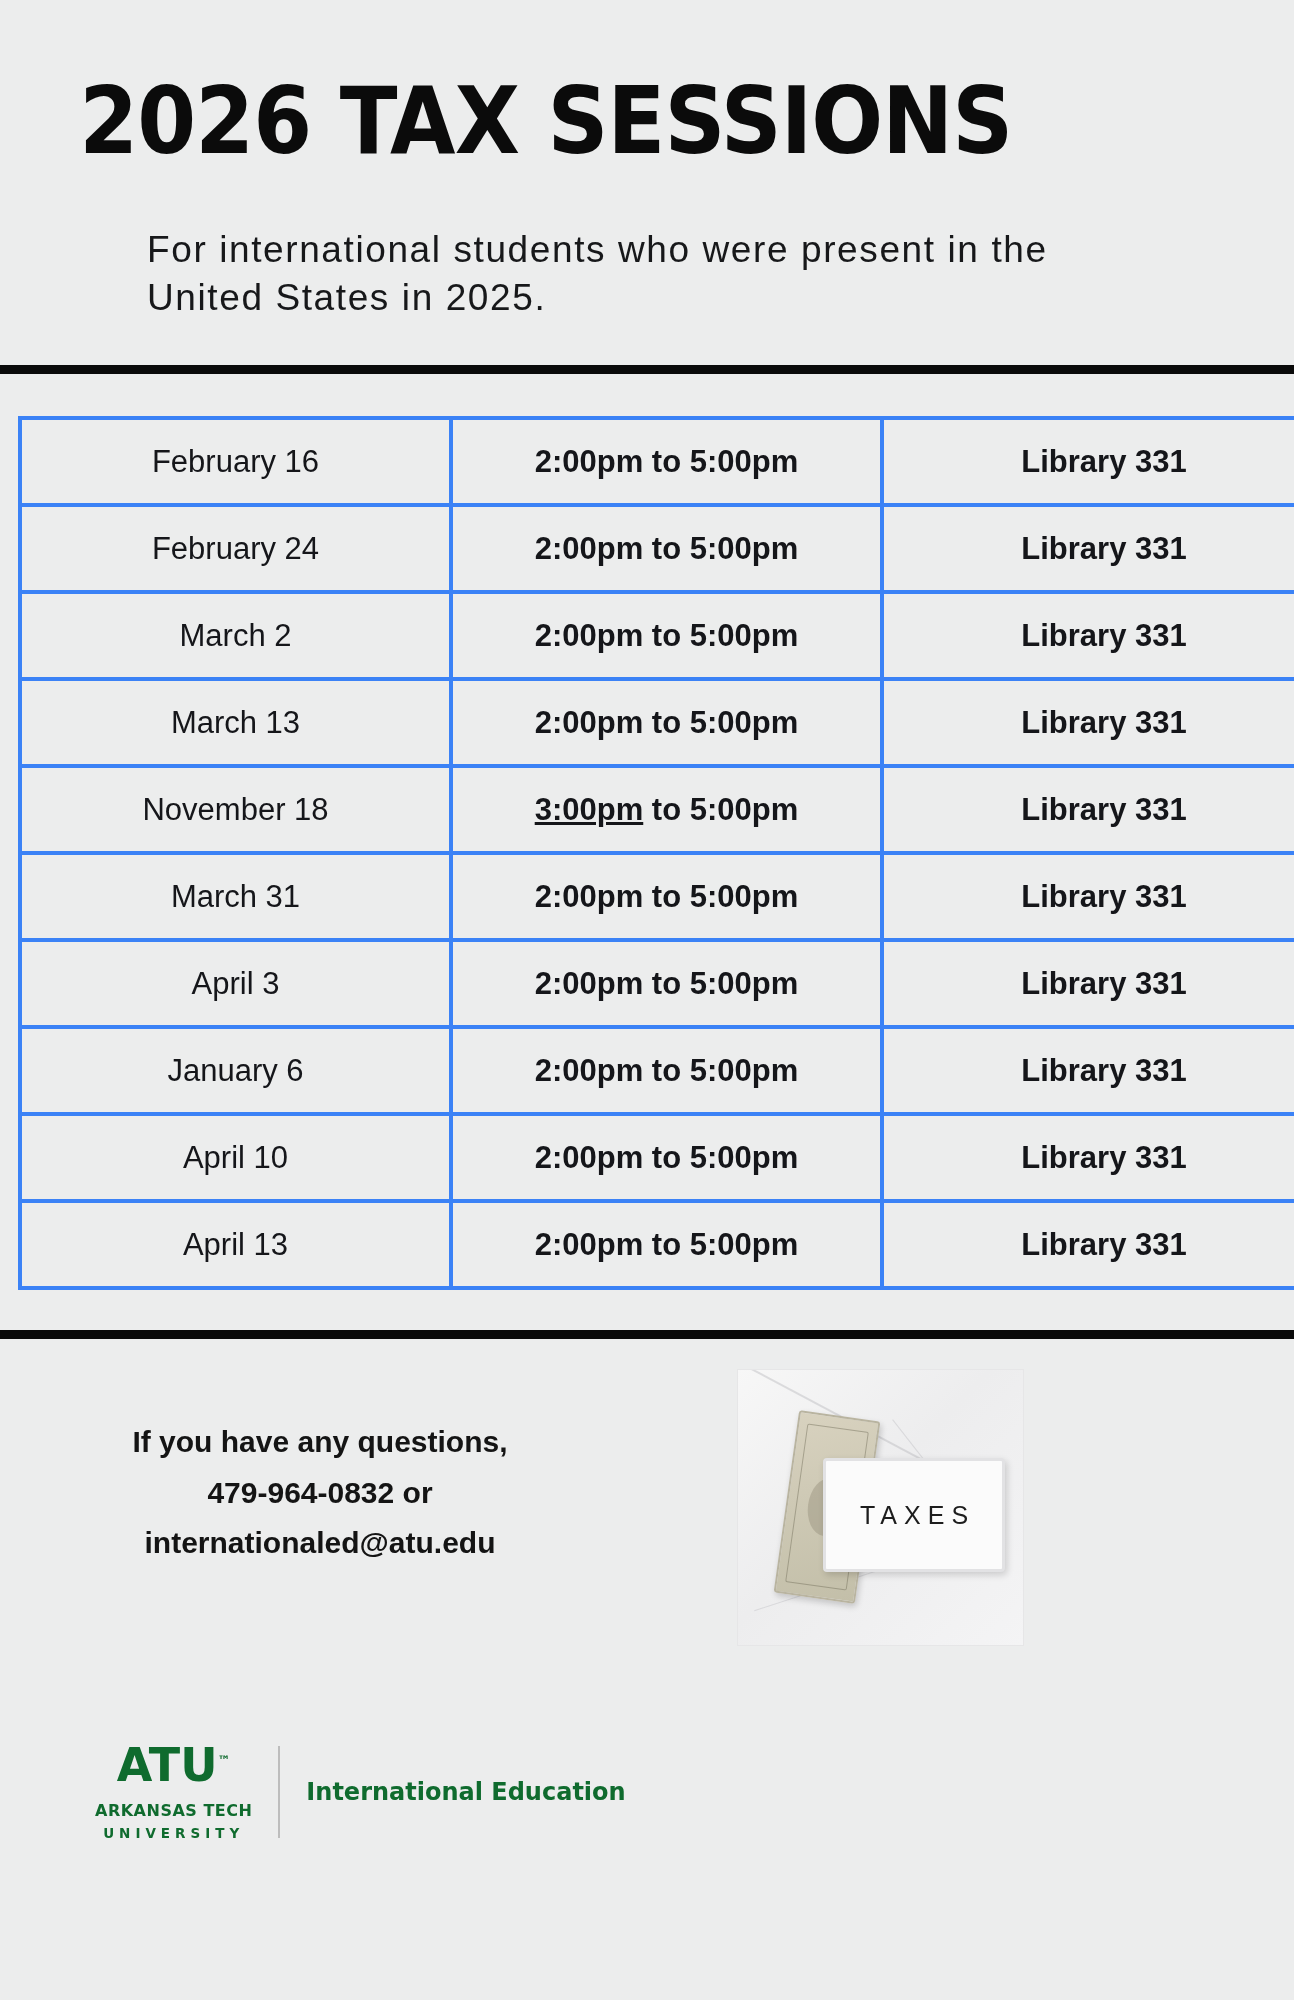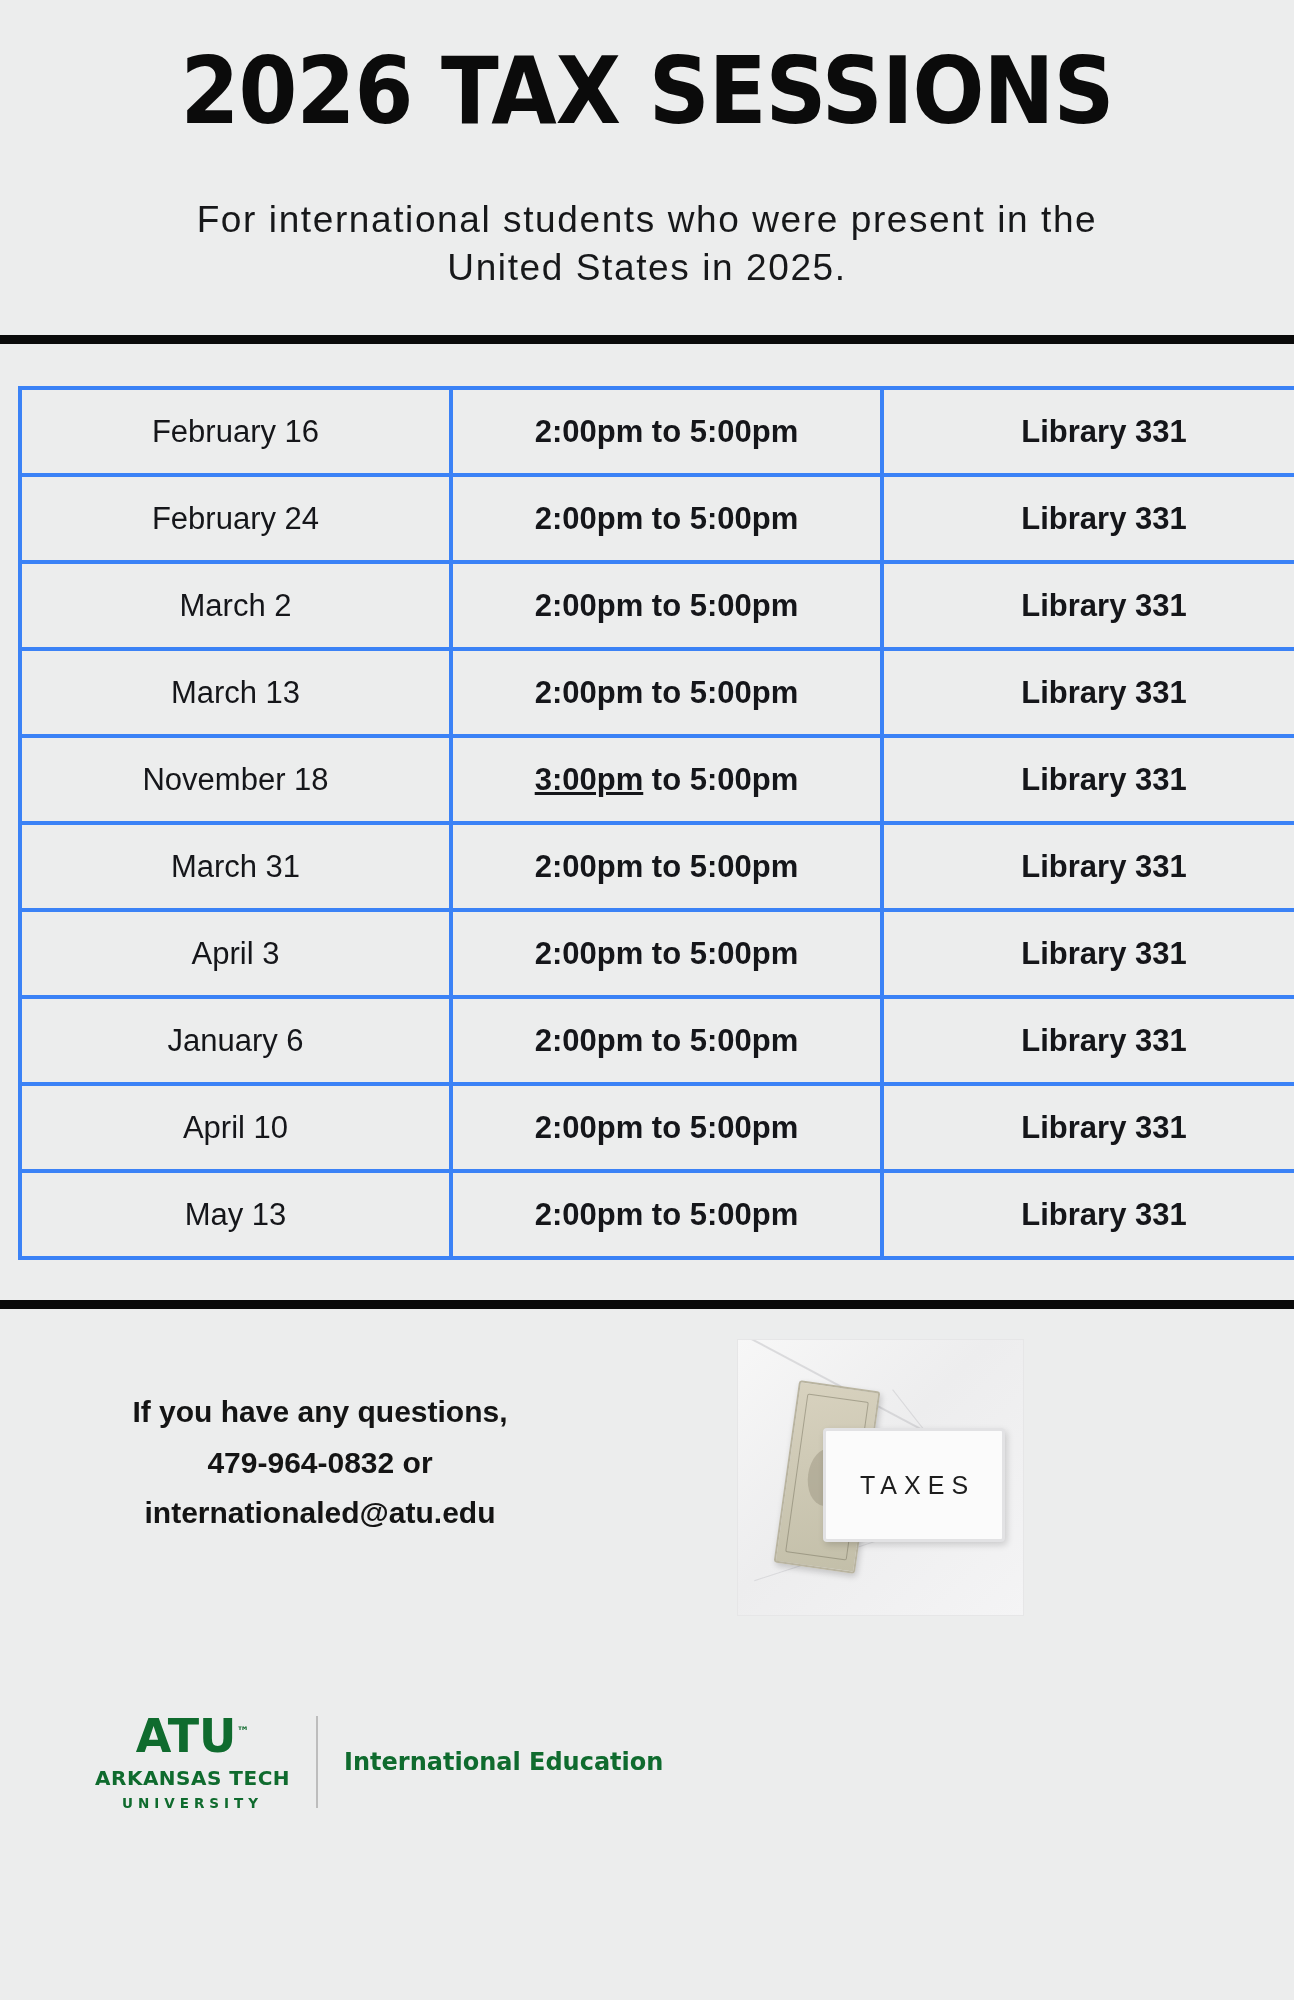--- a/index.html
+++ b/index.html
@@ -17,22 +17,22 @@
   .poster {
     position: relative;
     width: 1294px;
     height: 2000px;
     background: #eceded;
     box-sizing: border-box;
   }
 
   
   .header {
-    padding: 29px 30px 0 30px;
-    text-align: center;
+    padding: 59px 30px 0 30px;
+    text-align: left;
   }
   .title {
     font-family: "DejaVu Sans", sans-serif;
     font-weight: 700;
     font-size: 92px;
     letter-spacing: -1px;
     line-height: 1.05;
     margin: 15px 0 0 0;
     color: #0b0b0b;
     transform: scaleX(0.92);
@@ -230,24 +230,24 @@
     display: inline-block;
   }
   .atu-tm {
     font-size: 13px;
     vertical-align: super;
     font-weight: 700;
   }
   .atu-sub1 {
     font-family: "DejaVu Sans", sans-serif;
     font-weight: 700;
-    font-size: 20px;
+    font-size: 16px;
     color: #0f6b2e;
     letter-spacing: 0.5px;
-    margin-top: 7px;
+    margin-top: 13px;
   }
   .atu-sub2 {
     font-family: "DejaVu Sans", sans-serif;
     font-weight: 700;
     font-size: 13.5px;
     color: #0f6b2e;
     letter-spacing: 5px;
     margin-top: 5px;
   }
   .divider-v {
@@ -317,21 +317,21 @@
           <td class="col-date">January 6</td>
           <td class="col-time"><span>2:00pm</span><span> to 5:00pm</span></td>
           <td class="col-room">Library 331</td>
         </tr>
         <tr>
           <td class="col-date">April 10</td>
           <td class="col-time"><span>2:00pm</span><span> to 5:00pm</span></td>
           <td class="col-room">Library 331</td>
         </tr>
         <tr>
-          <td class="col-date">May 13</td>
+          <td class="col-date">April 13</td>
           <td class="col-time"><span>2:00pm</span><span> to 5:00pm</span></td>
           <td class="col-room">Library 331</td>
         </tr>
       </tbody>
     </table>
   </div>
 
   <div class="rule-bottom"></div>
 
   <div class="footer">

